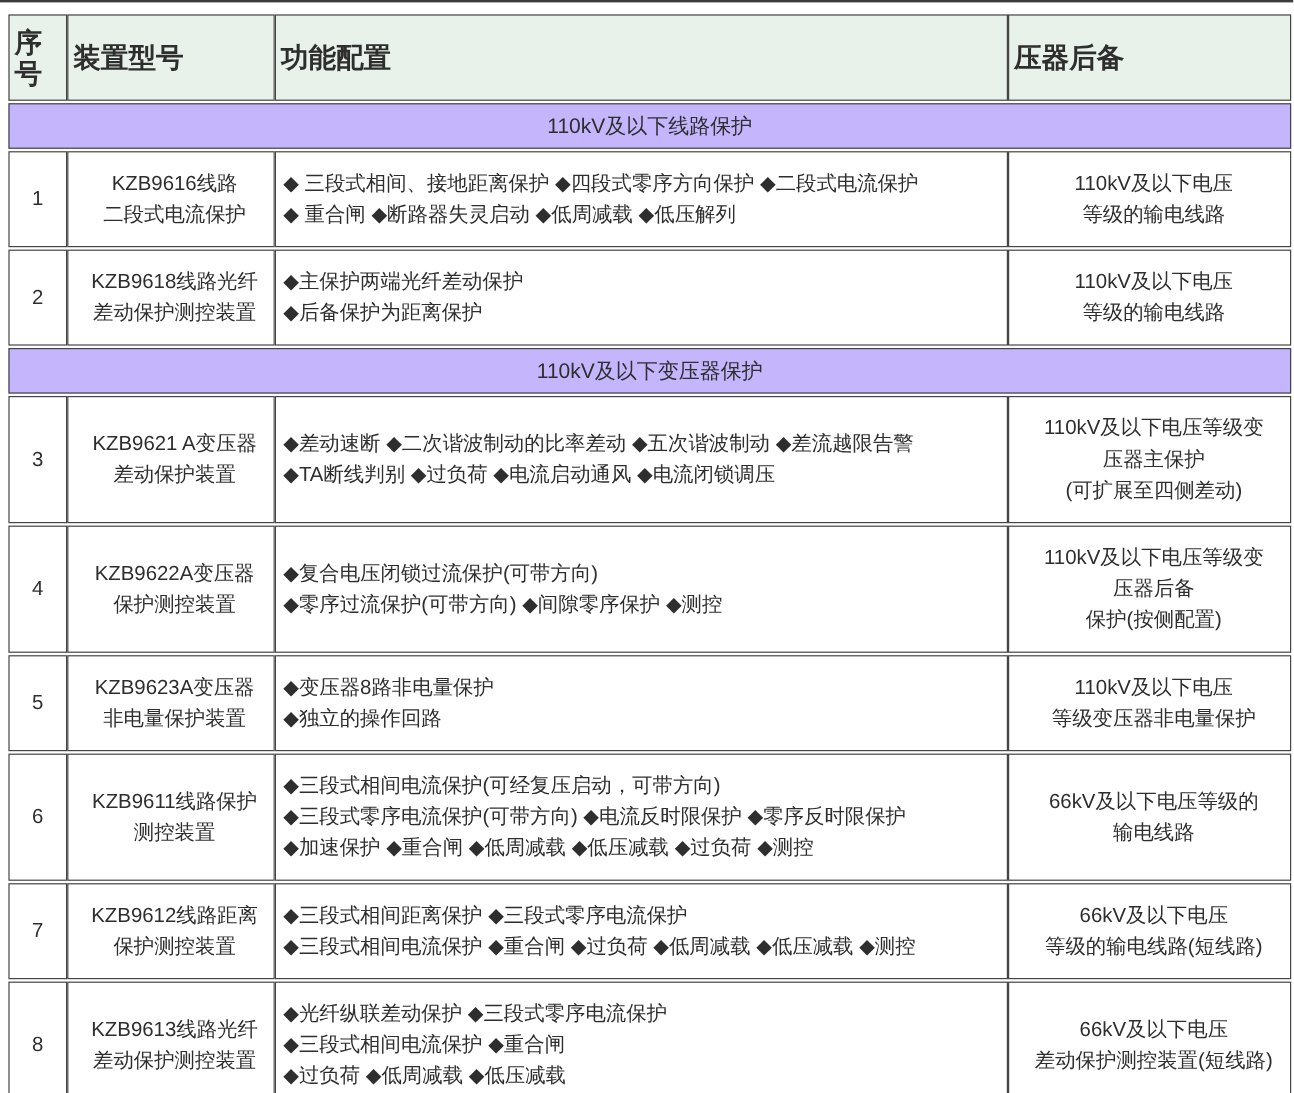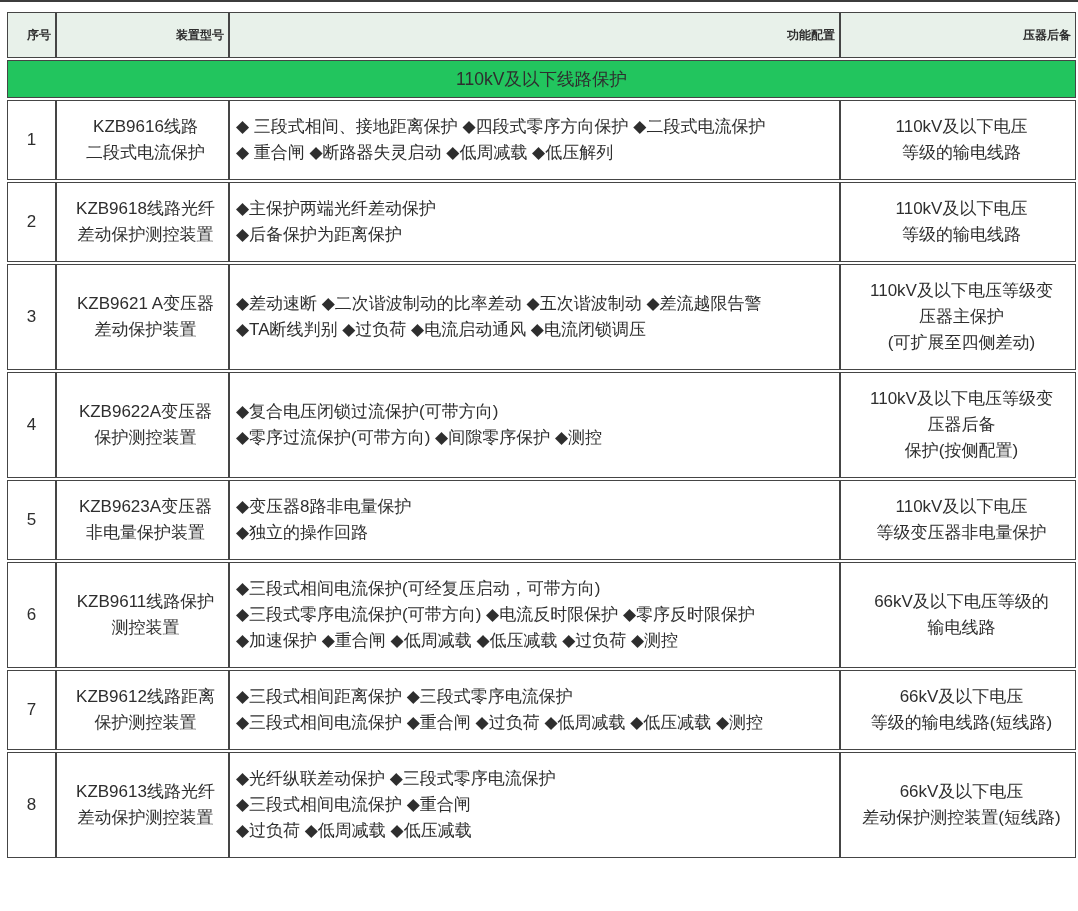--- a/index.html
+++ b/index.html
@@ -41,26 +41,26 @@
   td, th {
     border: 1.4px solid #454545;
     background: #ffffff;
     line-height: 26px;
     vertical-align: middle;
     word-break: break-all;
   }
   thead th {
     background: #e8f1ea;
     font-weight: 600;
-    font-size: 12px;
-    text-align: right;
+    font-size: 23px;
+    text-align: left;
     padding: 9px 4px;
   }
   td.section-cell {
-    background: #22c55e;
+    background: #c4b5fd;
     text-align: center;
     font-size: 17.5px;
     padding: 5px 4px;
   }
   td.no-cell {
     text-align: center;
     padding: 13px 2px;
   }
   td.model-cell {
     text-align: center;
@@ -126,20 +126,23 @@
           <td class="func-cell">
             <span class="cell-line">◆主保护两端光纤差动保护</span>
             <span class="cell-line">◆后备保护为距离保护</span>
           </td>
           <td class="scope-cell">
             <span class="cell-line">110kV及以下电压</span>
             <span class="cell-line">等级的输电线路</span>
           </td>
         </tr>
         <tr>
+          <td class="section-cell" colspan="4">110kV及以下变压器保护</td>
+        </tr>
+        <tr>
           <td class="no-cell">3</td>
           <td class="model-cell">
             <span class="cell-line">KZB9621 A变压器</span>
             <span class="cell-line">差动保护装置</span>
           </td>
           <td class="func-cell">
             <span class="cell-line">◆差动速断 ◆二次谐波制动的比率差动 ◆五次谐波制动 ◆差流越限告警</span>
             <span class="cell-line">◆TA断线判别 ◆过负荷 ◆电流启动通风 ◆电流闭锁调压</span>
           </td>
           <td class="scope-cell">

